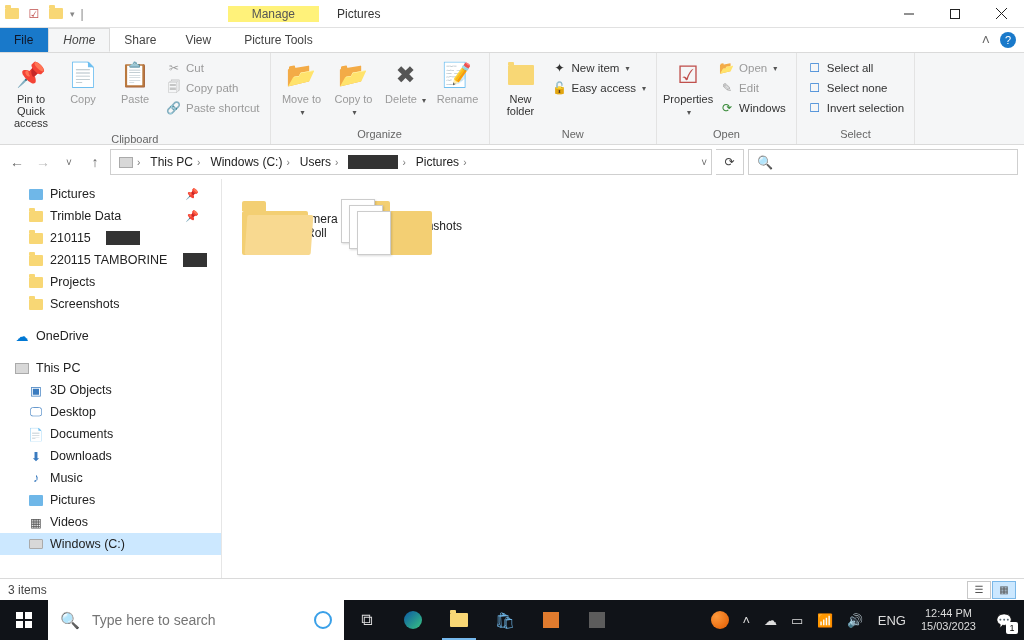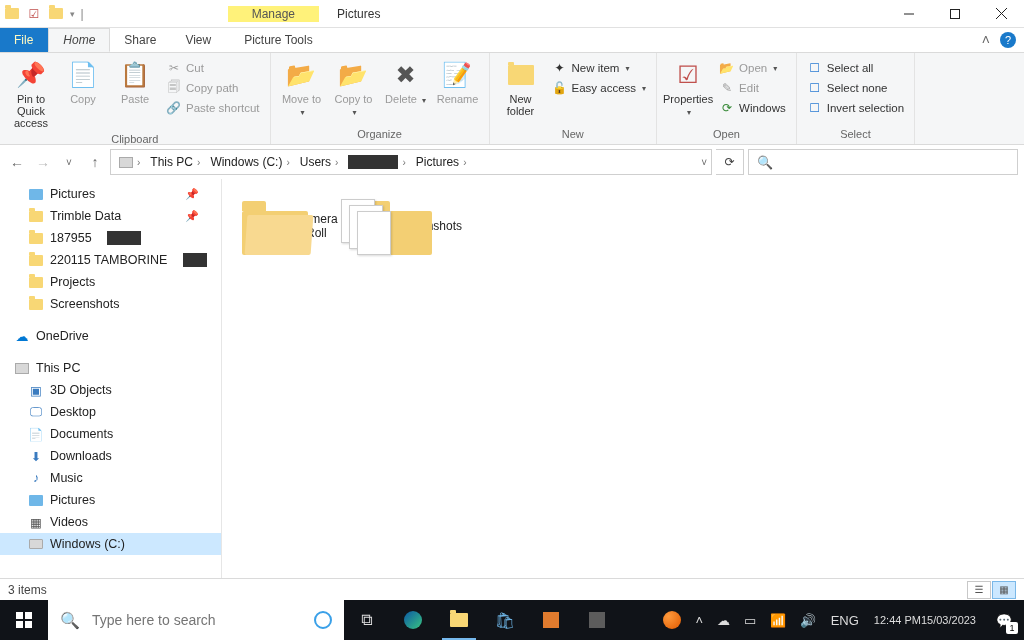--- a/index.html
+++ b/index.html
@@ -13,21 +13,21 @@
   .titlebar .tab-context { display:flex; align-items:center; margin-left: 140px;}
   .titlebar .manage { background:#fff27a; color:#555; padding:1px 24px; font-size:12px; display:flex; align-items:center;}
   .titlebar .title-text { padding:0 18px; display:flex; align-items:center; color:#333;}
   .titlebar .spacer { flex:1; }
   .titlebar .win-controls { display:flex; }
   .titlebar .win-btn { width:46px; display:flex; align-items:center; justify-content:center; color:#222; font-size:12px;}
 
   
   .tabs { height: 25px; background:#fff; display:flex; align-items:stretch; border-bottom:1px solid #dadada; }
   .tab { padding: 0 14px; display:flex; align-items:center; color:#444; border-right:1px solid transparent;}
-  .tab.file { background:#1979ca; color:#fef9c3; }
+  .tab.file { background:#1979ca; color:#0f172a; }
   .tab.active { background:#f5f6f7; border:1px solid #dadada; border-bottom:1px solid #f5f6f7;font-style:italic; }
   .tabs .context-tab { margin-left:8px; padding:0 10px; display:flex; align-items:center; color:#444;}
   .tabs .help { margin-left:auto; display:flex; align-items:center; padding:0 8px; gap:10px;}
   .help .chev { color:#666; font-size:14px;}
   .help .q { width:16px; height:16px; border-radius:50%; background:#1979ca; color:#fff; font-size:11px; display:flex; align-items:center; justify-content:center;}
 
   
   .ribbon { height: 92px; background:#f5f6f7; display:flex; border-bottom:1px solid #dadada; }
   .group { padding:4px 6px 2px 6px; display:flex; flex-direction:column; border-right:1px solid #e3e3e3;}
   .group .items { flex:1; display:flex; align-items:flex-start; gap:2px; }
@@ -95,21 +95,21 @@
   
   .taskbar { height:40px; background:#101318; display:flex; align-items:center; color:#fff;}
   .taskbar .start { width:48px; height:100%; display:flex; align-items:center; justify-content:center;}
   .taskbar .search-box { flex:0 0 296px; height:100%; background:#fff; display:flex; align-items:center; padding:0 12px; gap:12px; color:#666;}
   .taskbar .search-box input { border:none; outline:none; font-size:14px; flex:1; color:#333;}
   .taskbar .tb-btn { width:46px; height:100%; display:flex; align-items:center; justify-content:center; color:#ddd; font-size:16px; position:relative;}
   .taskbar .tb-btn.active::after { content:""; position:absolute; bottom:0; left:6px; right:6px; height:2px; background:#76b9ed;}
   .taskbar .circ { width:18px; height:18px; border-radius:50%; }
   .taskbar .tray { margin-left:auto; display:flex; align-items:center; height:100%; }
   .tray .t { padding:0 7px; height:100%; display:flex; align-items:center; justify-content:center; font-size:13px; color:#ddd;}
-  .tray .clock { display:flex; flex-direction:row; align-items:center; line-height:13px; font-size:11px; padding:0 8px;}
+  .tray .clock { display:flex; flex-direction:column; align-items:center; line-height:13px; font-size:11px; padding:0 8px;}
   .tray .notif { width:40px; position:relative;}
   .tray .notif .badge { position:absolute; right:6px; bottom:6px; width:12px; height:12px; background:#fff; color:#000; font-size:9px; border-radius:2px; display:flex; align-items:center; justify-content:center;}
 
   svg { display:block; }
 </style>
 </head>
 <body>
 
 <div class="titlebar">
   <div class="qat">
@@ -336,21 +336,21 @@
       </div>
     <div class="nav-item lv1">
         <span class="ico">
           <span class="folder-ico"></span>
         </span>
         <span>Trimble Data</span>
         <span class="pin">📌</span>
       </div>
     <div class="nav-item lv1"><span class="ico">
           <span class="folder-ico"></span>
-        </span><span>187955</span>&nbsp;<span class="redact" style="width:34px;"></span></div>
+        </span><span>210115</span>&nbsp;<span class="redact" style="width:34px;"></span></div>
     <div class="nav-item lv1"><span class="ico">
           <span class="folder-ico"></span>
         </span><span>220115 TAMBORINE</span>&nbsp;<span class="redact" style="width:24px;"></span></div>
     <div class="nav-item lv1">
         <span class="ico">
           <span class="folder-ico"></span>
         </span>
         <span>Projects</span>
       </div>
     <div class="nav-item lv1">

